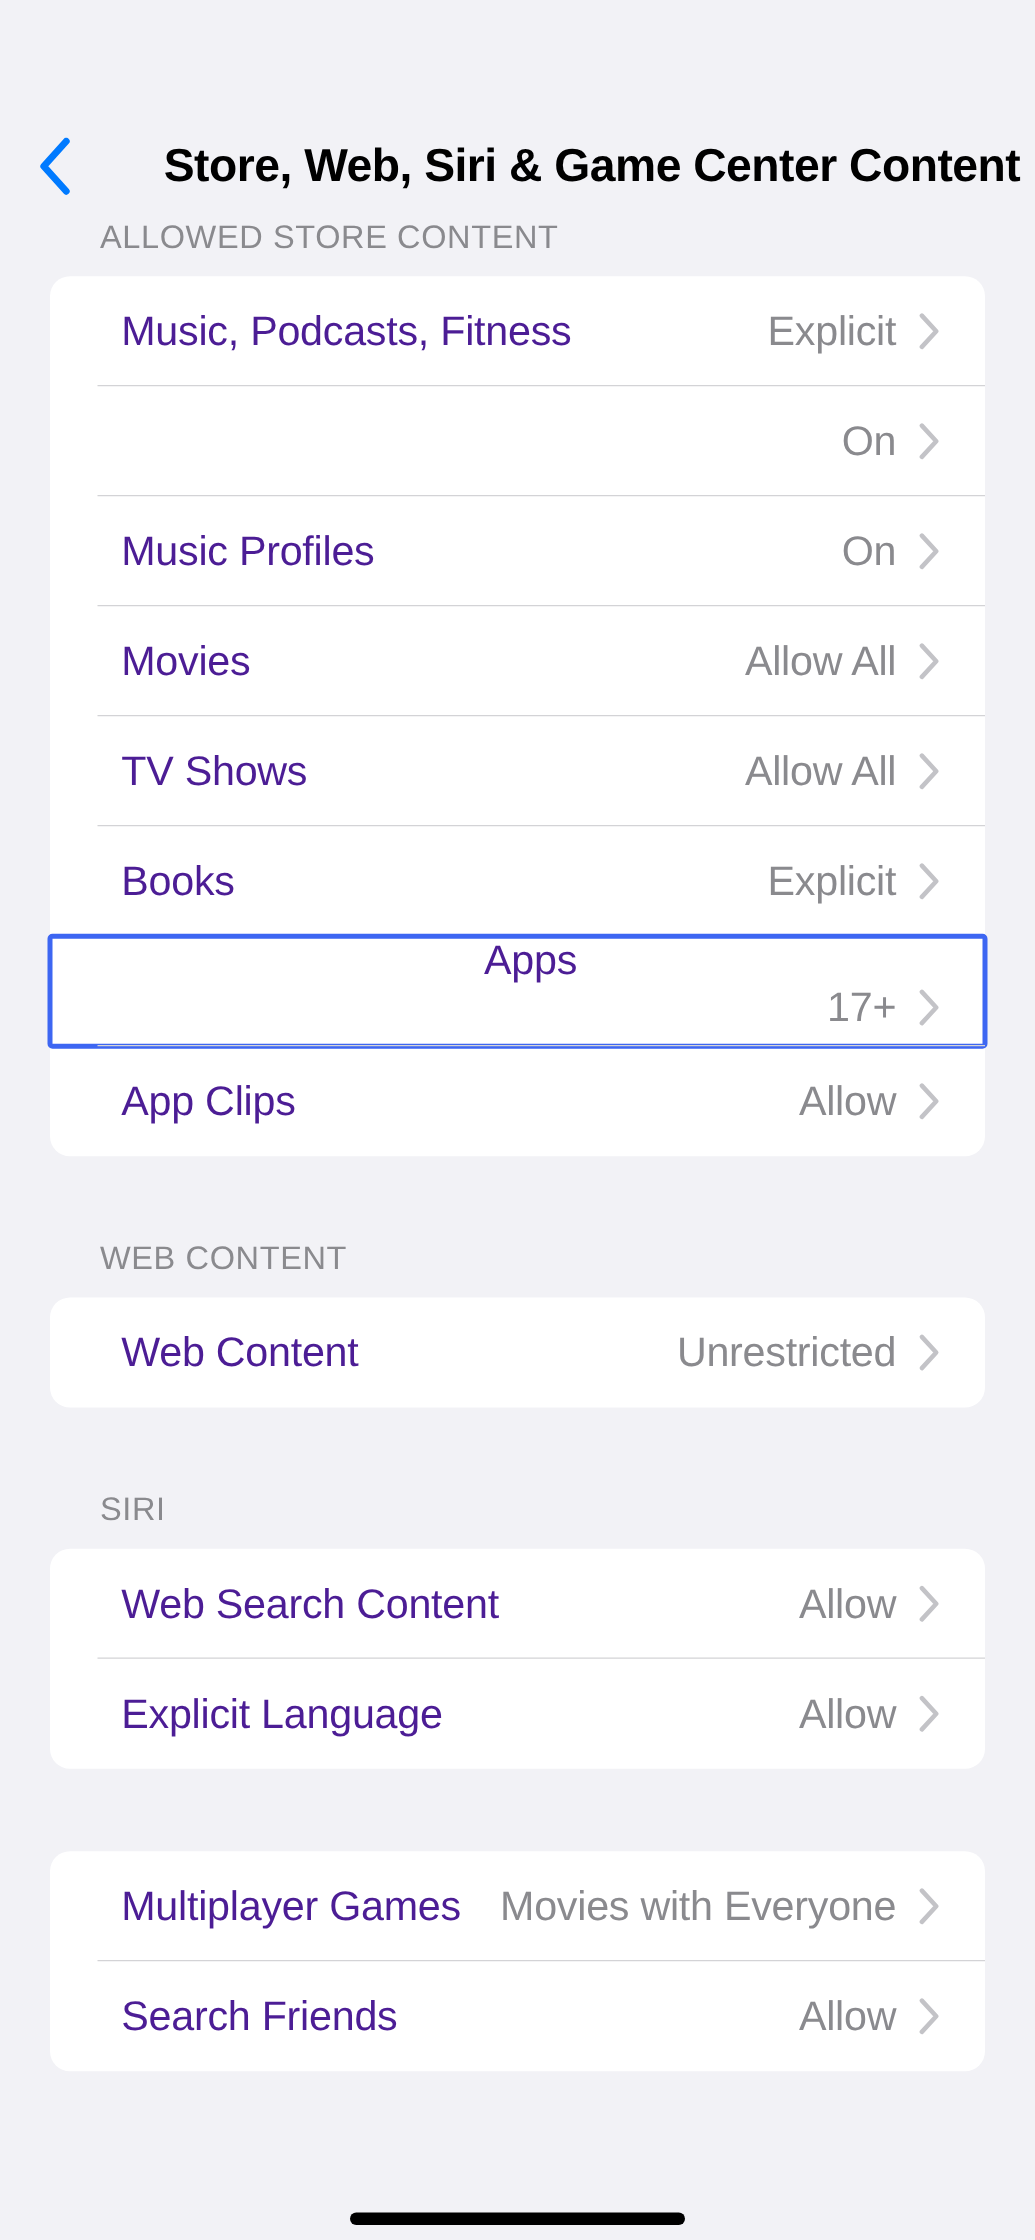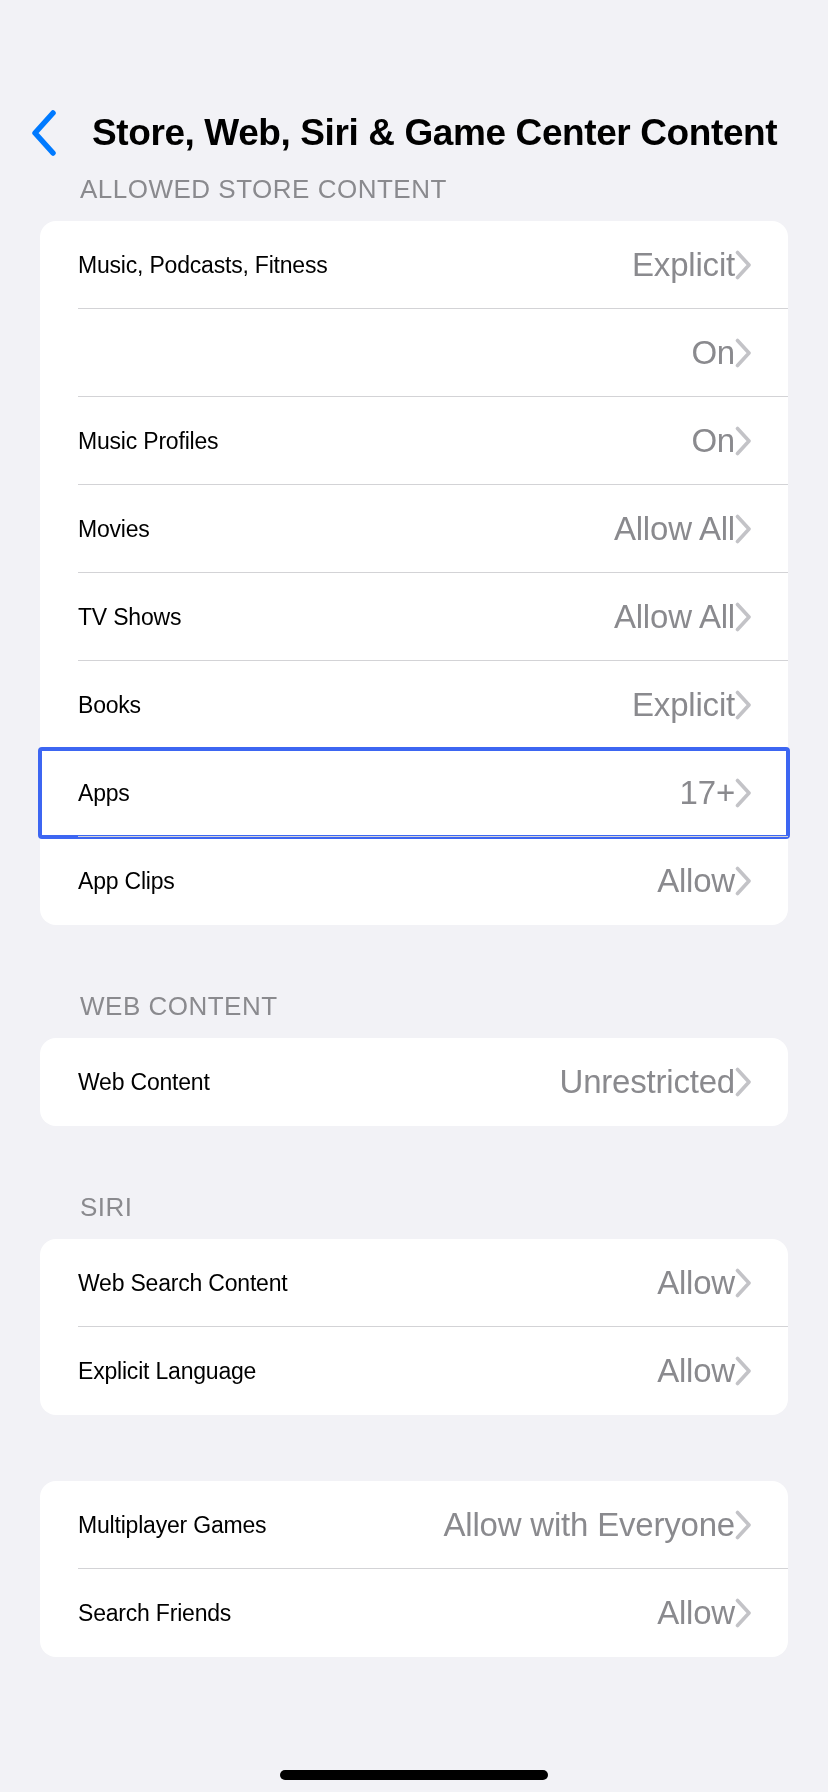--- a/index.html
+++ b/index.html
@@ -49,21 +49,21 @@
     z-index:2;
   }
   .battery-cap {
     width:4px; height:11px; background:#B6B6BC;
     border-radius:0 3px 3px 0; margin-left:2px;
   }
 
   
   .navbar {
     position:absolute; top:92px; left:0; width:828px; height:82px;
-    display:flex; align-items:center;
+    display:flex; align-items:center;gap:39px;
   }
   .back-btn {
     width:70px; height:70px; margin-left:8px;
     display:flex; align-items:center; justify-content:center;
     cursor:pointer;
   }
   .back-chev { width:26px; height:46px; display:block; }
   .nav-title {
     font-size:37px; font-weight:700; color:#000;
     letter-spacing:-0.4px; margin-left:14px; white-space:nowrap;
@@ -79,36 +79,37 @@
   }
   .card {
     background:#FFFFFF; border-radius:16px;
     margin:0 40px; overflow:visible; position:relative;
   }
   .row {
     position:relative; display:flex; align-items:center;
     height:88px; padding:0 36px 0 38px;
   }
   .row-label {
-    font-size:23px; color:#000000; letter-spacing:-0.2px; white-space:nowrap;
+    font-size:33px; color:#4c1d95; letter-spacing:-0.2px; white-space:nowrap;margin-left:19px;
   }
   .row-right {
-    margin-left:auto; display:flex; align-items:center; 
+    margin-left:auto; display:flex; align-items:center; gap:18px;
   }
   .row-value {
     font-size:33px; color:#8A8A8E; letter-spacing:-0.2px; white-space:nowrap;
   }
   .chev { width:17px; height:30px; display:block; flex:none; }
   .sep {
     position:absolute; left:38px; right:0; bottom:0; height:1px;
     background:#D3D3D6;
   }
   .row.highlight {
     outline:4px solid #3D66F2; outline-offset:-2px; border-radius:2px;
     z-index:5;
+    flex-direction:column;
   }
   .gap { height:66px; }
 
   
   .home-indicator {
     position:absolute; bottom:12px; left:50%; transform:translateX(-50%);
     width:268px; height:10px; background:#000; border-radius:6px; z-index:20;
   }
 </style>
 </head>
@@ -249,21 +250,21 @@
             </div>
           </div>
         </div>
       </div>
       <div class="gap"></div>
       <div class="section">
         <div class="card">
           <div class="row">
             <div class="row-label">Multiplayer Games</div>
             <div class="row-right">
-              <div class="row-value">Allow with Everyone</div>
+              <div class="row-value">Movies with Everyone</div>
               <svg class="chev" viewBox="0 0 17 30">
                 <path d="M2.5 2.5 L14 15 L2.5 27.5" stroke="#C3C3C7" stroke-width="3.6" fill="none" stroke-linecap="round" stroke-linejoin="round"></path>
               </svg>
             </div>
             <div class="sep"></div>
           </div>
           <div class="row">
             <div class="row-label">Search Friends</div>
             <div class="row-right">
               <div class="row-value">Allow</div>

